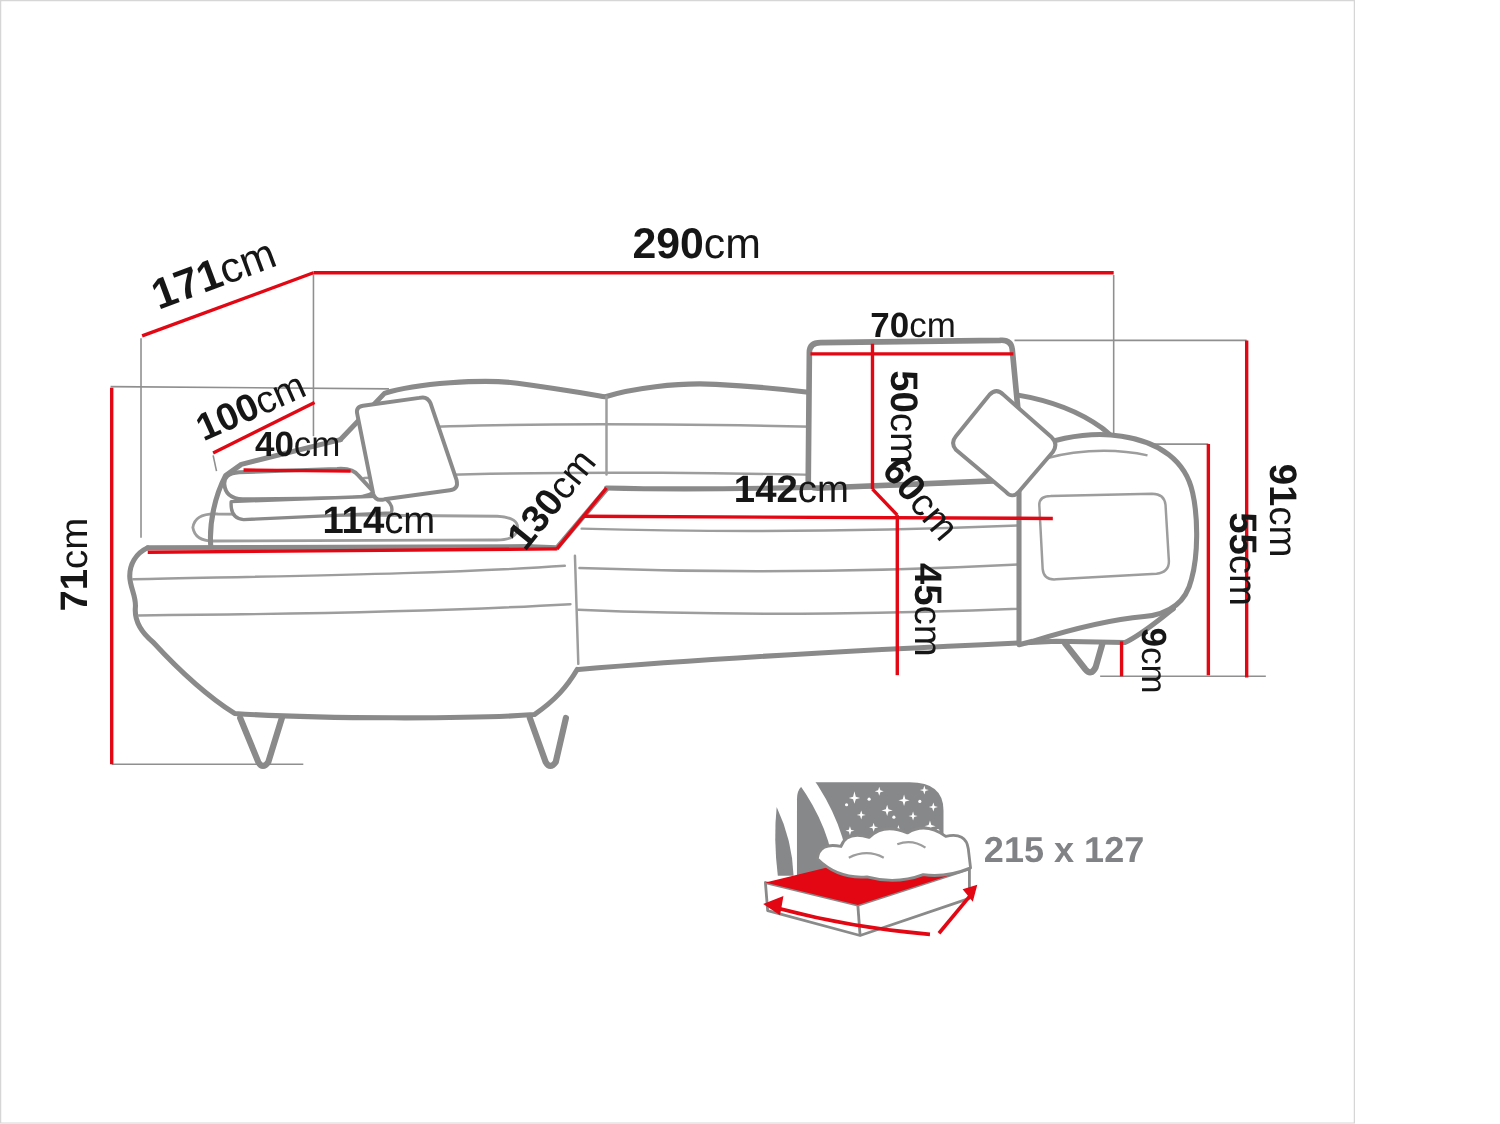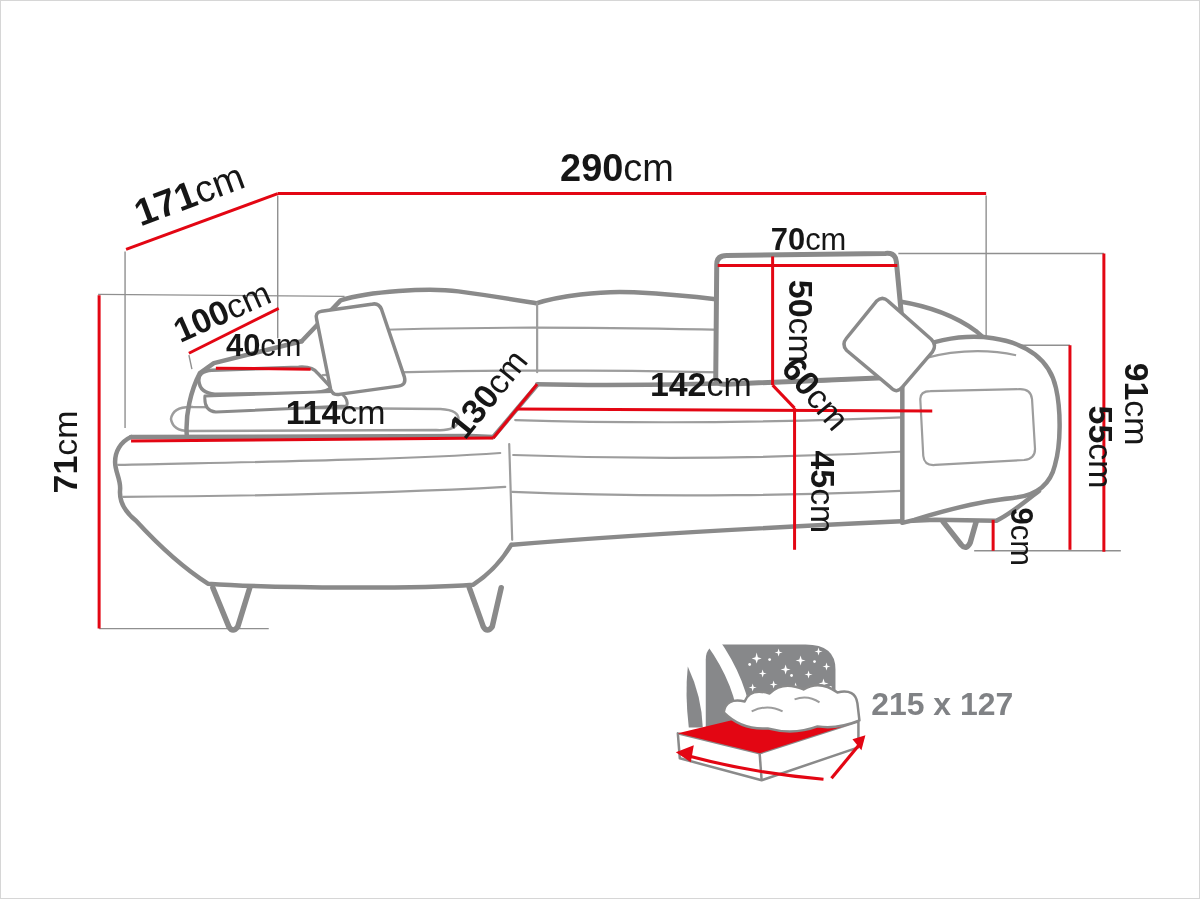--- a/index.html
+++ b/index.html
@@ -1,16 +1,16 @@
 <!DOCTYPE html>
 <html><head>
 <meta charset="utf-8">
 <style>
   html,body{margin:0;padding:0;background:#fff;}
-  .canvas{width:1200px;height:899px;position:relative;background:#fff;
+  .canvas{width:1084px;height:899px;position:relative;background:#fff;
           border:1px solid #d6d6d6;box-sizing:border-box;overflow:hidden;
           font-family:"Liberation Sans", sans-serif;}
   svg{display:block;width:100%;height:100%;}
   .dim{font-family:"Liberation Sans", sans-serif;font-size:34px;font-weight:700;
        fill:#161616;text-anchor:middle;}
   .dim .unit{font-weight:400;}
   .dim-big{font-size:38px;}
   .dim-small{font-size:31px;}
   .sleep-label{font-family:"Liberation Sans", sans-serif;font-size:32px;font-weight:700;
        fill:#808285;text-anchor:middle;}

